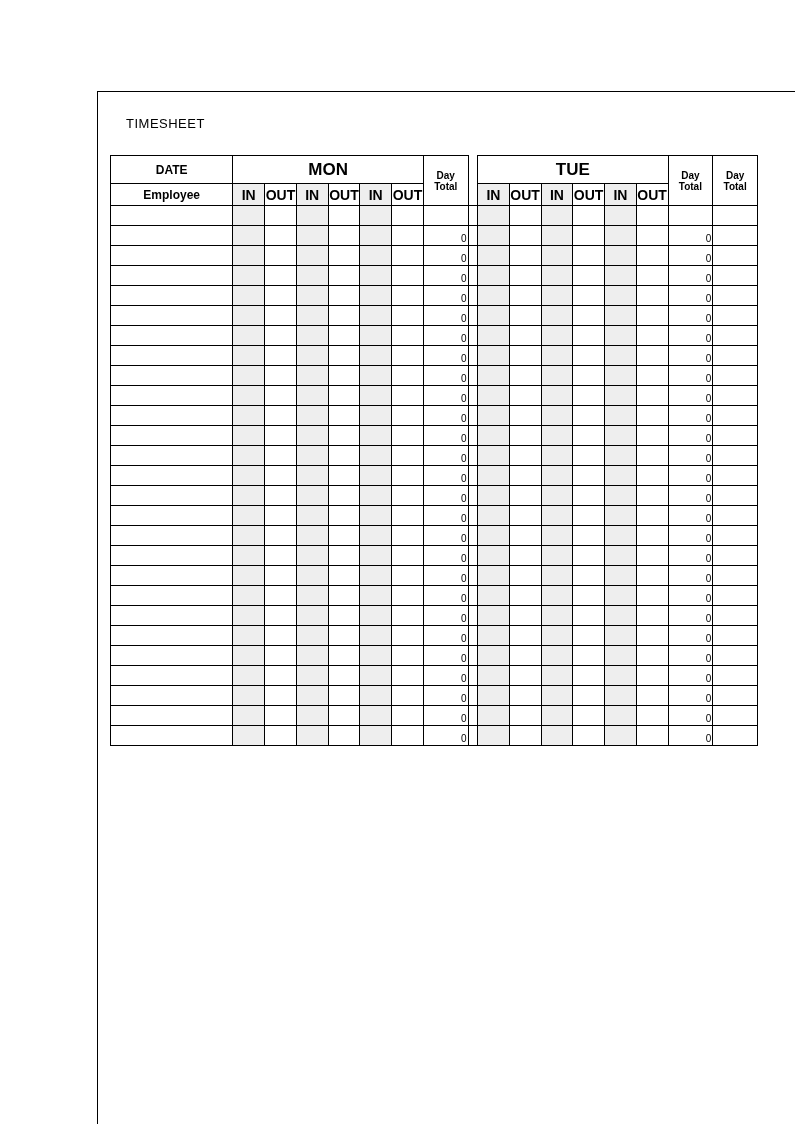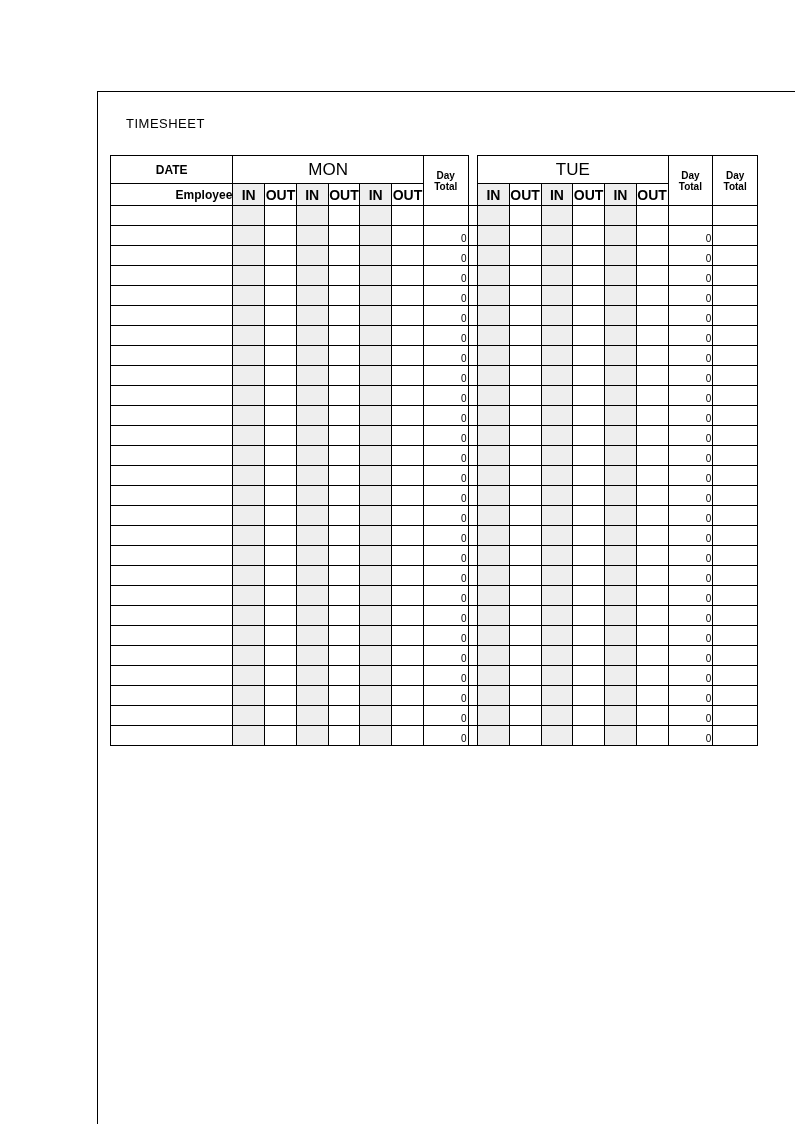--- a/index.html
+++ b/index.html
@@ -50,36 +50,36 @@
   .hdr-date {
     height: 28px;
     font-size: 12px;
     font-weight: bold;
     text-align: center;
     vertical-align: middle;
   }
   .hdr-day {
     height: 28px;
     font-size: 17px;
-    font-weight: normal;
+    font-weight: bold;
     text-align: center;
     vertical-align: middle;
   }
   .hdr-total {
     font-size: 10px;
     font-weight: bold;
     text-align: center;
     vertical-align: middle;
     line-height: 1.1;
   }
   .hdr-emp {
     height: 22px;
     font-size: 12px;
     font-weight: bold;
-    text-align: right;
+    text-align: center;
     vertical-align: middle;
   }
   .hdr-io {
     height: 22px;
     font-size: 14px;
     font-weight: bold;
     text-align: center;
     vertical-align: middle;
   }
   .shade { background: #eeeeee; }

